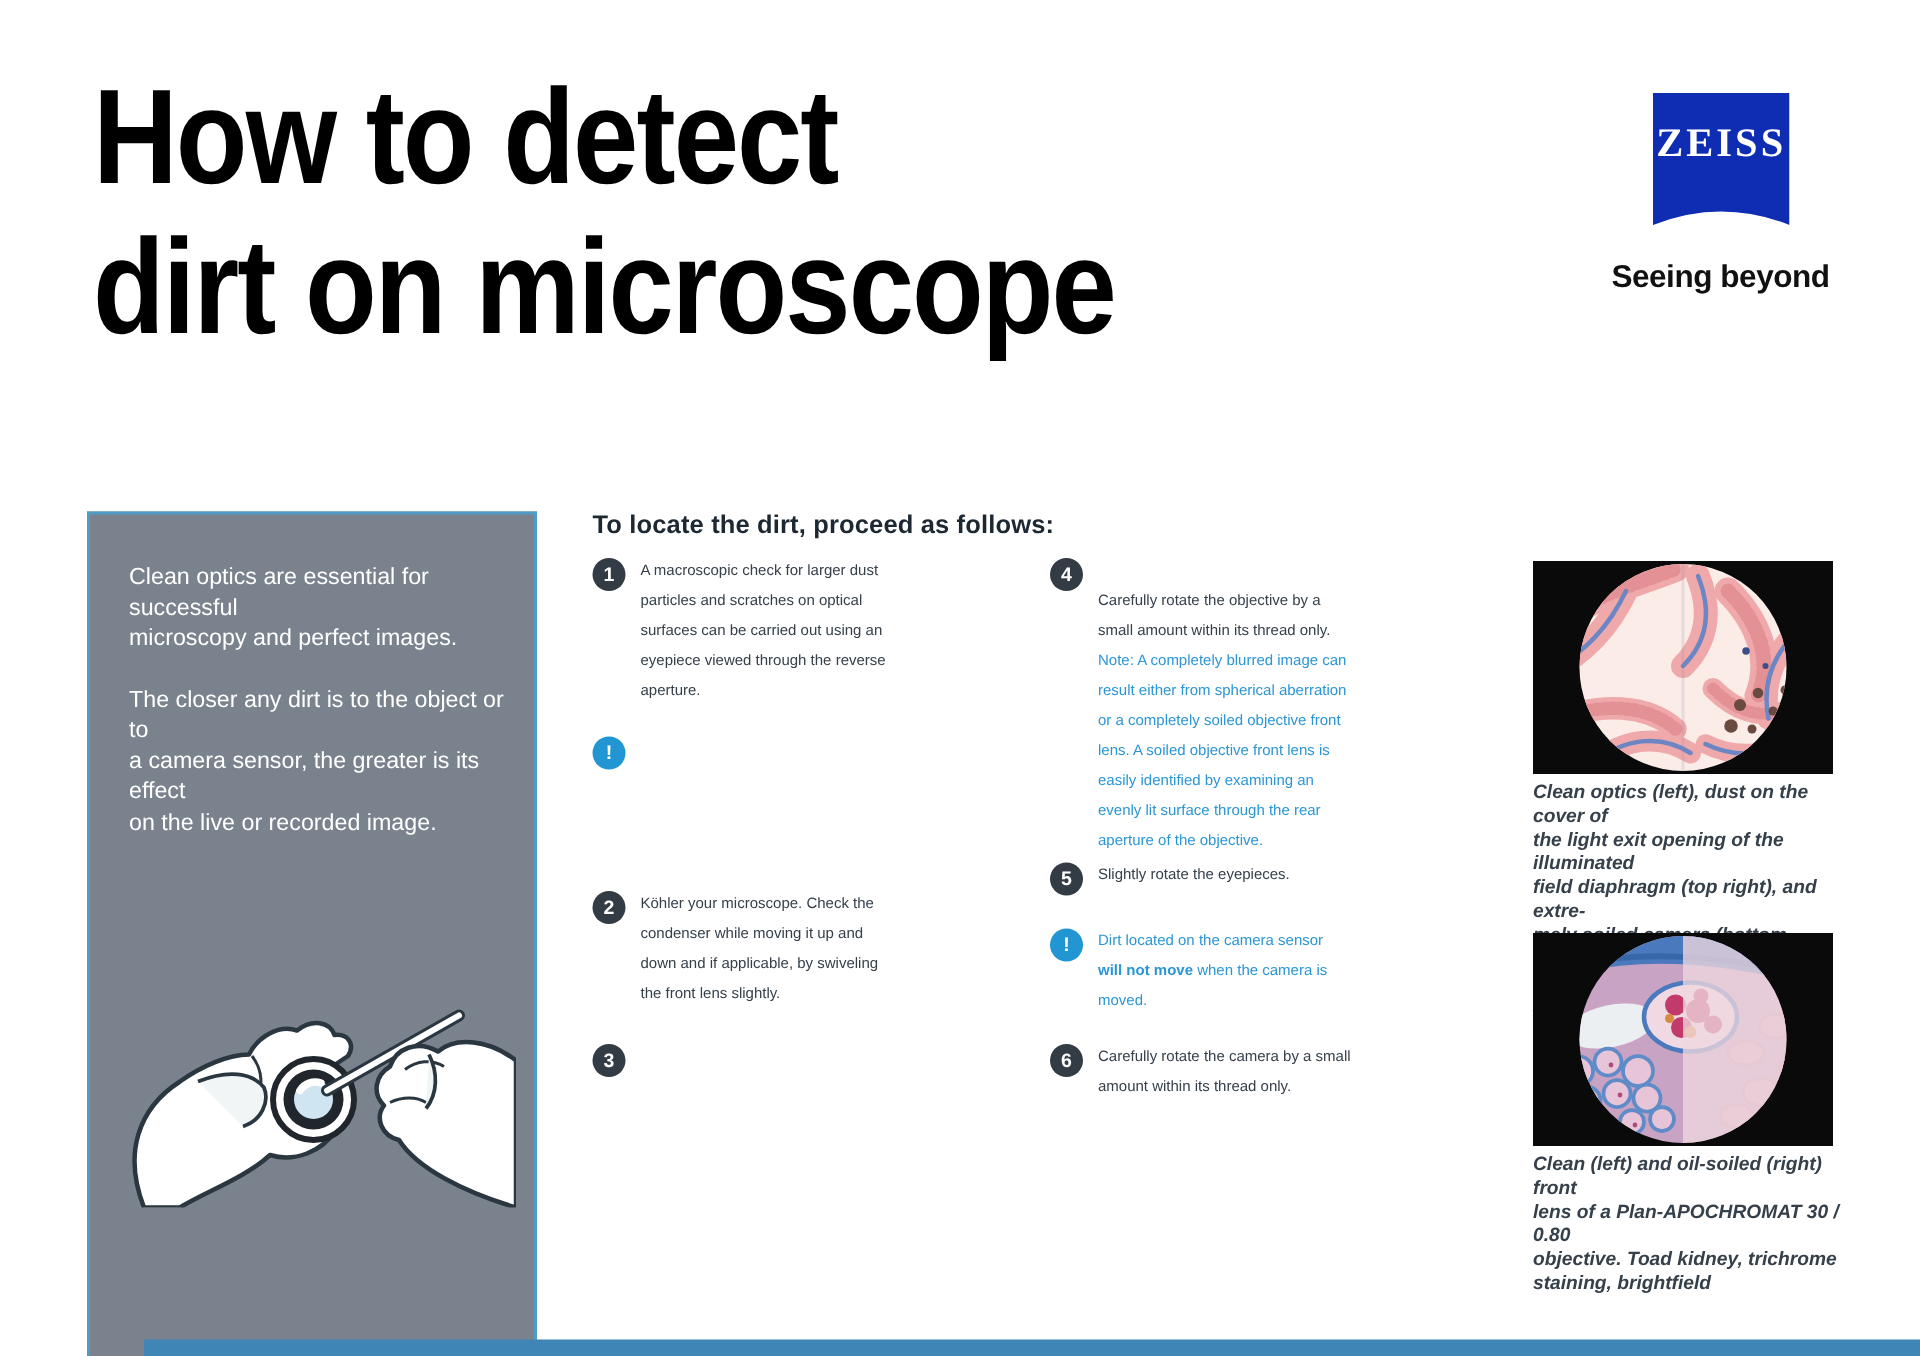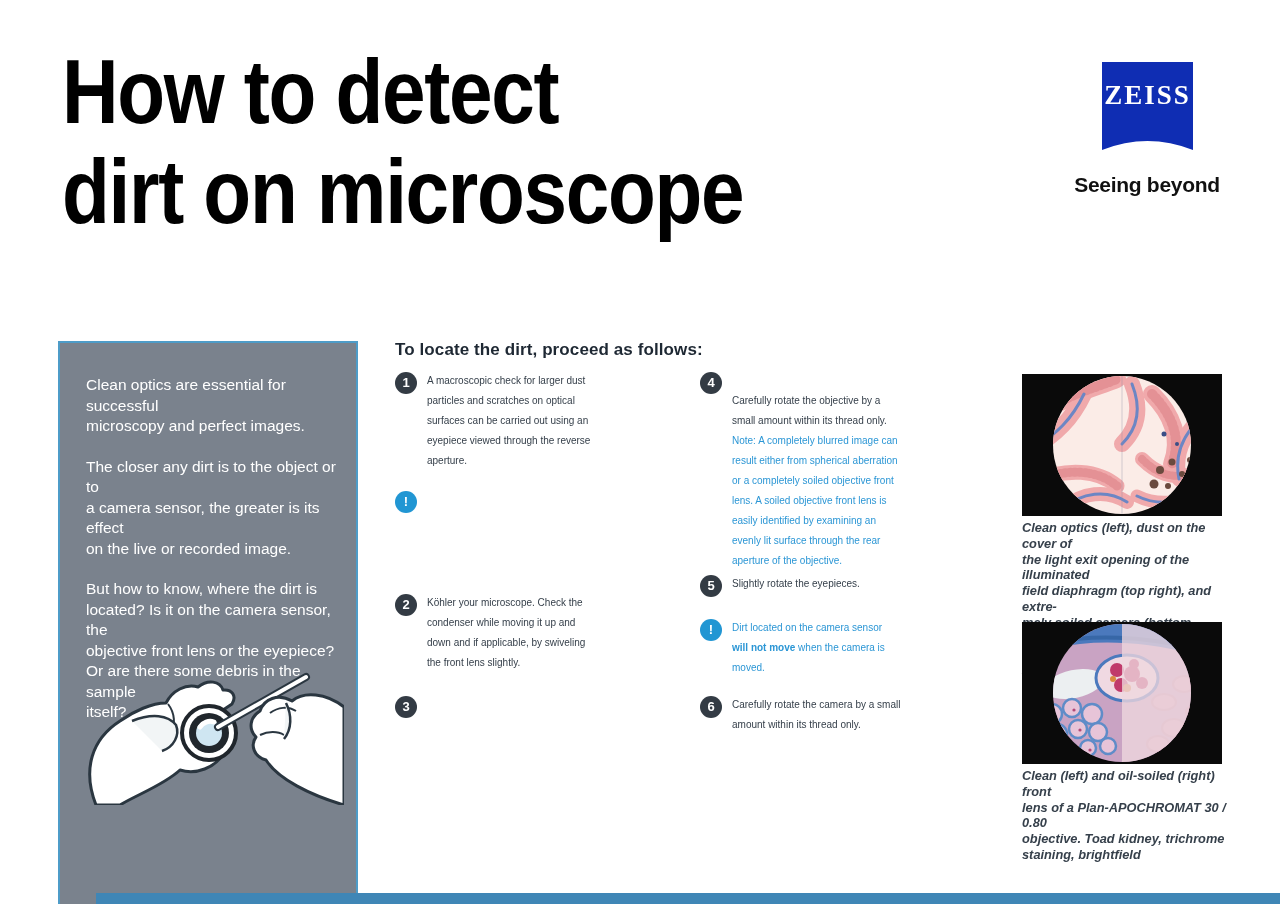--- a/index.html
+++ b/index.html
@@ -84,25 +84,20 @@
     </svg>
   </div>
   <div class="tagline">Seeing beyond</div>
 
   <div class="intro-box">
     <p>Clean optics are essential for successful
 microscopy and perfect images.</p>
     <p>The closer any dirt is to the object or to
 a camera sensor, the greater is its effect
 on the live or recorded image.</p>
-    <p>But how to know, where the dirt is
-located? Is it on the camera sensor, the
-objective front lens or the eyepiece?
-Or are there some debris in the sample
-itself?</p>
     <svg class="hands-illu" viewBox="0 0 272 162">
 
       <path d="M24,162 C10,126 20,96 48,78 C62,68 80,60 94,60 C100,48 114,40 126,44
                C136,36 148,38 151,47 C160,46 165,53 160,61 L148,69
                C158,80 161,97 152,110 C143,125 124,132 108,127
                C92,142 64,152 48,162 Z" fill="#ffffff" stroke="#2A3640" stroke-width="3" stroke-linejoin="round"></path>
       <path d="M96,61 C103,70 104,82 98,92" fill="none" stroke="#2A3640" stroke-width="2"></path>
       <path d="M60,78 C80,70 96,72 104,82 C108,92 102,104 90,108" fill="#F2F5F6" stroke="#2A3640" stroke-width="2.5"></path>
 
       <circle cx="137" cy="90" r="27" fill="#ffffff" stroke="#20262C" stroke-width="4"></circle>

